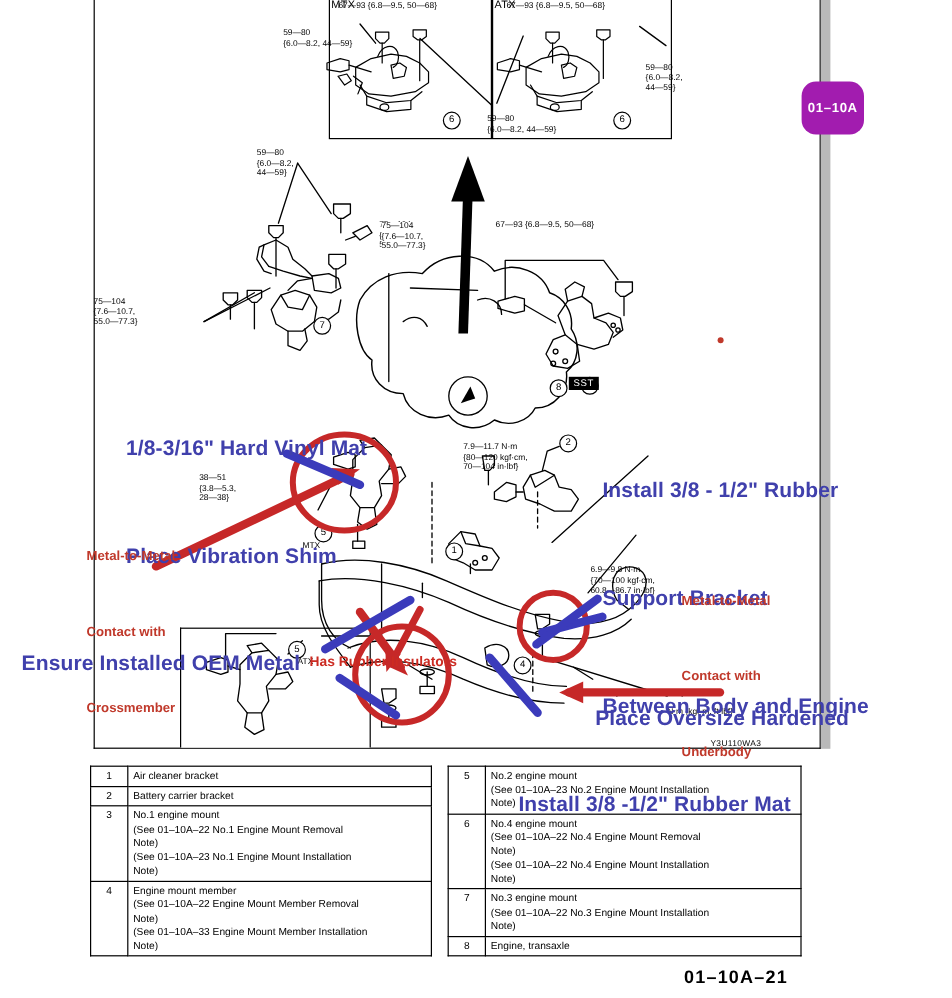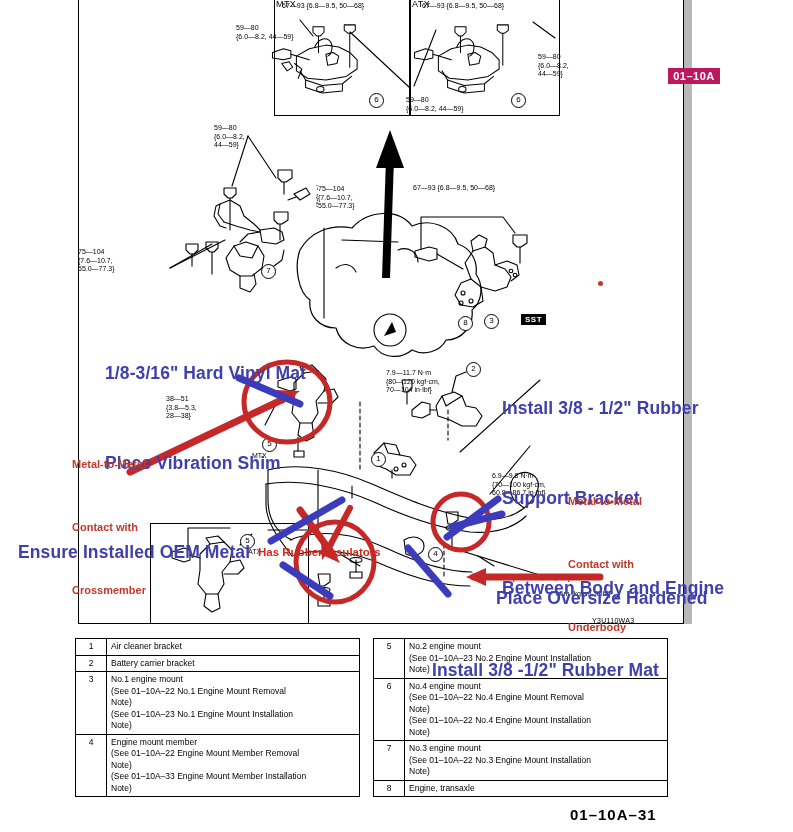--- a/index.html
+++ b/index.html
@@ -22,27 +22,27 @@
 
   .lbl{position:absolute;font-family:"Liberation Sans",sans-serif;font-size:7px;
        line-height:8.5px;color:#000;white-space:pre;font-weight:bold;}
   .lbl-n{font-weight:normal;}
   .lbl-title{font-size:9px;font-weight:normal;letter-spacing:.4px;}
 
   
   .cnum{position:absolute;width:13px;height:13px;border:1px solid #000;border-radius:50%;
         font-size:8px;line-height:12px;text-align:center;background:#fff;color:#000;}
 
-  .sst{position:absolute;background:#000;color:#fff;font-size:8px;font-weight:bold;
-       padding:1px 4px;letter-spacing:.5px;margin-left:47px;}
-
-  
-  .page-tab{position:absolute;left:668px;top:68px;width:52px;height:16px;background:#be185d;color:#fff;
+  .sst{position:absolute;background:#000;color:#fff;font-size:8px;font-weight:normal;
+       padding:1px 4px;letter-spacing:.5px;}
+
+  
+  .page-tab{position:absolute;left:668px;top:68px;width:52px;height:44px;background:#a21caf;color:#fff;
             font-size:11px;font-weight:bold;display:flex;align-items:center;justify-content:center;
-            letter-spacing:.5px;}
+            letter-spacing:.5px;border-radius:12px;}
   .page-foot{position:absolute;left:570px;top:806px;font-size:15px;font-weight:bold;letter-spacing:1px;}
   .fig-code{position:absolute;left:592px;top:617px;font-size:7px;letter-spacing:.3px;}
 
   
   .anno{position:absolute;font-family:"Liberation Sans",sans-serif;font-weight:bold;
         white-space:pre;pointer-events:none;}
   .anno-blue{color:#4040ac;font-size:17.5px;line-height:30px;letter-spacing:.1px;}
   .anno-red{color:#c0392b;font-size:11px;line-height:21px;}
   .anno-red2{color:#cc2b22;font-size:11.5px;line-height:20px;}
 
@@ -397,21 +397,21 @@
     <div>Metal-to-Metal</div>
     <div>Contact with</div>
     <div>Underbody</div>
   </div>
 
   <div class="anno anno-red2" style="left:258px;top:502px;">
     <div>Has Rubber Insulators</div>
   </div>
 
   <div class="page-tab">01–10A</div>
-  <div class="page-foot">01–10A–31</div>
+  <div class="page-foot">01–10A–21</div>
 
   <table class="tbl tbl-left">
     <tbody id="tbody-left">
         <tr>
           <td class="num">1</td>
           <td style="white-space: pre-line;">Air cleaner bracket</td>
         </tr>
         <tr>
           <td class="num">2</td>
           <td style="white-space: pre-line;">Battery carrier bracket</td>

